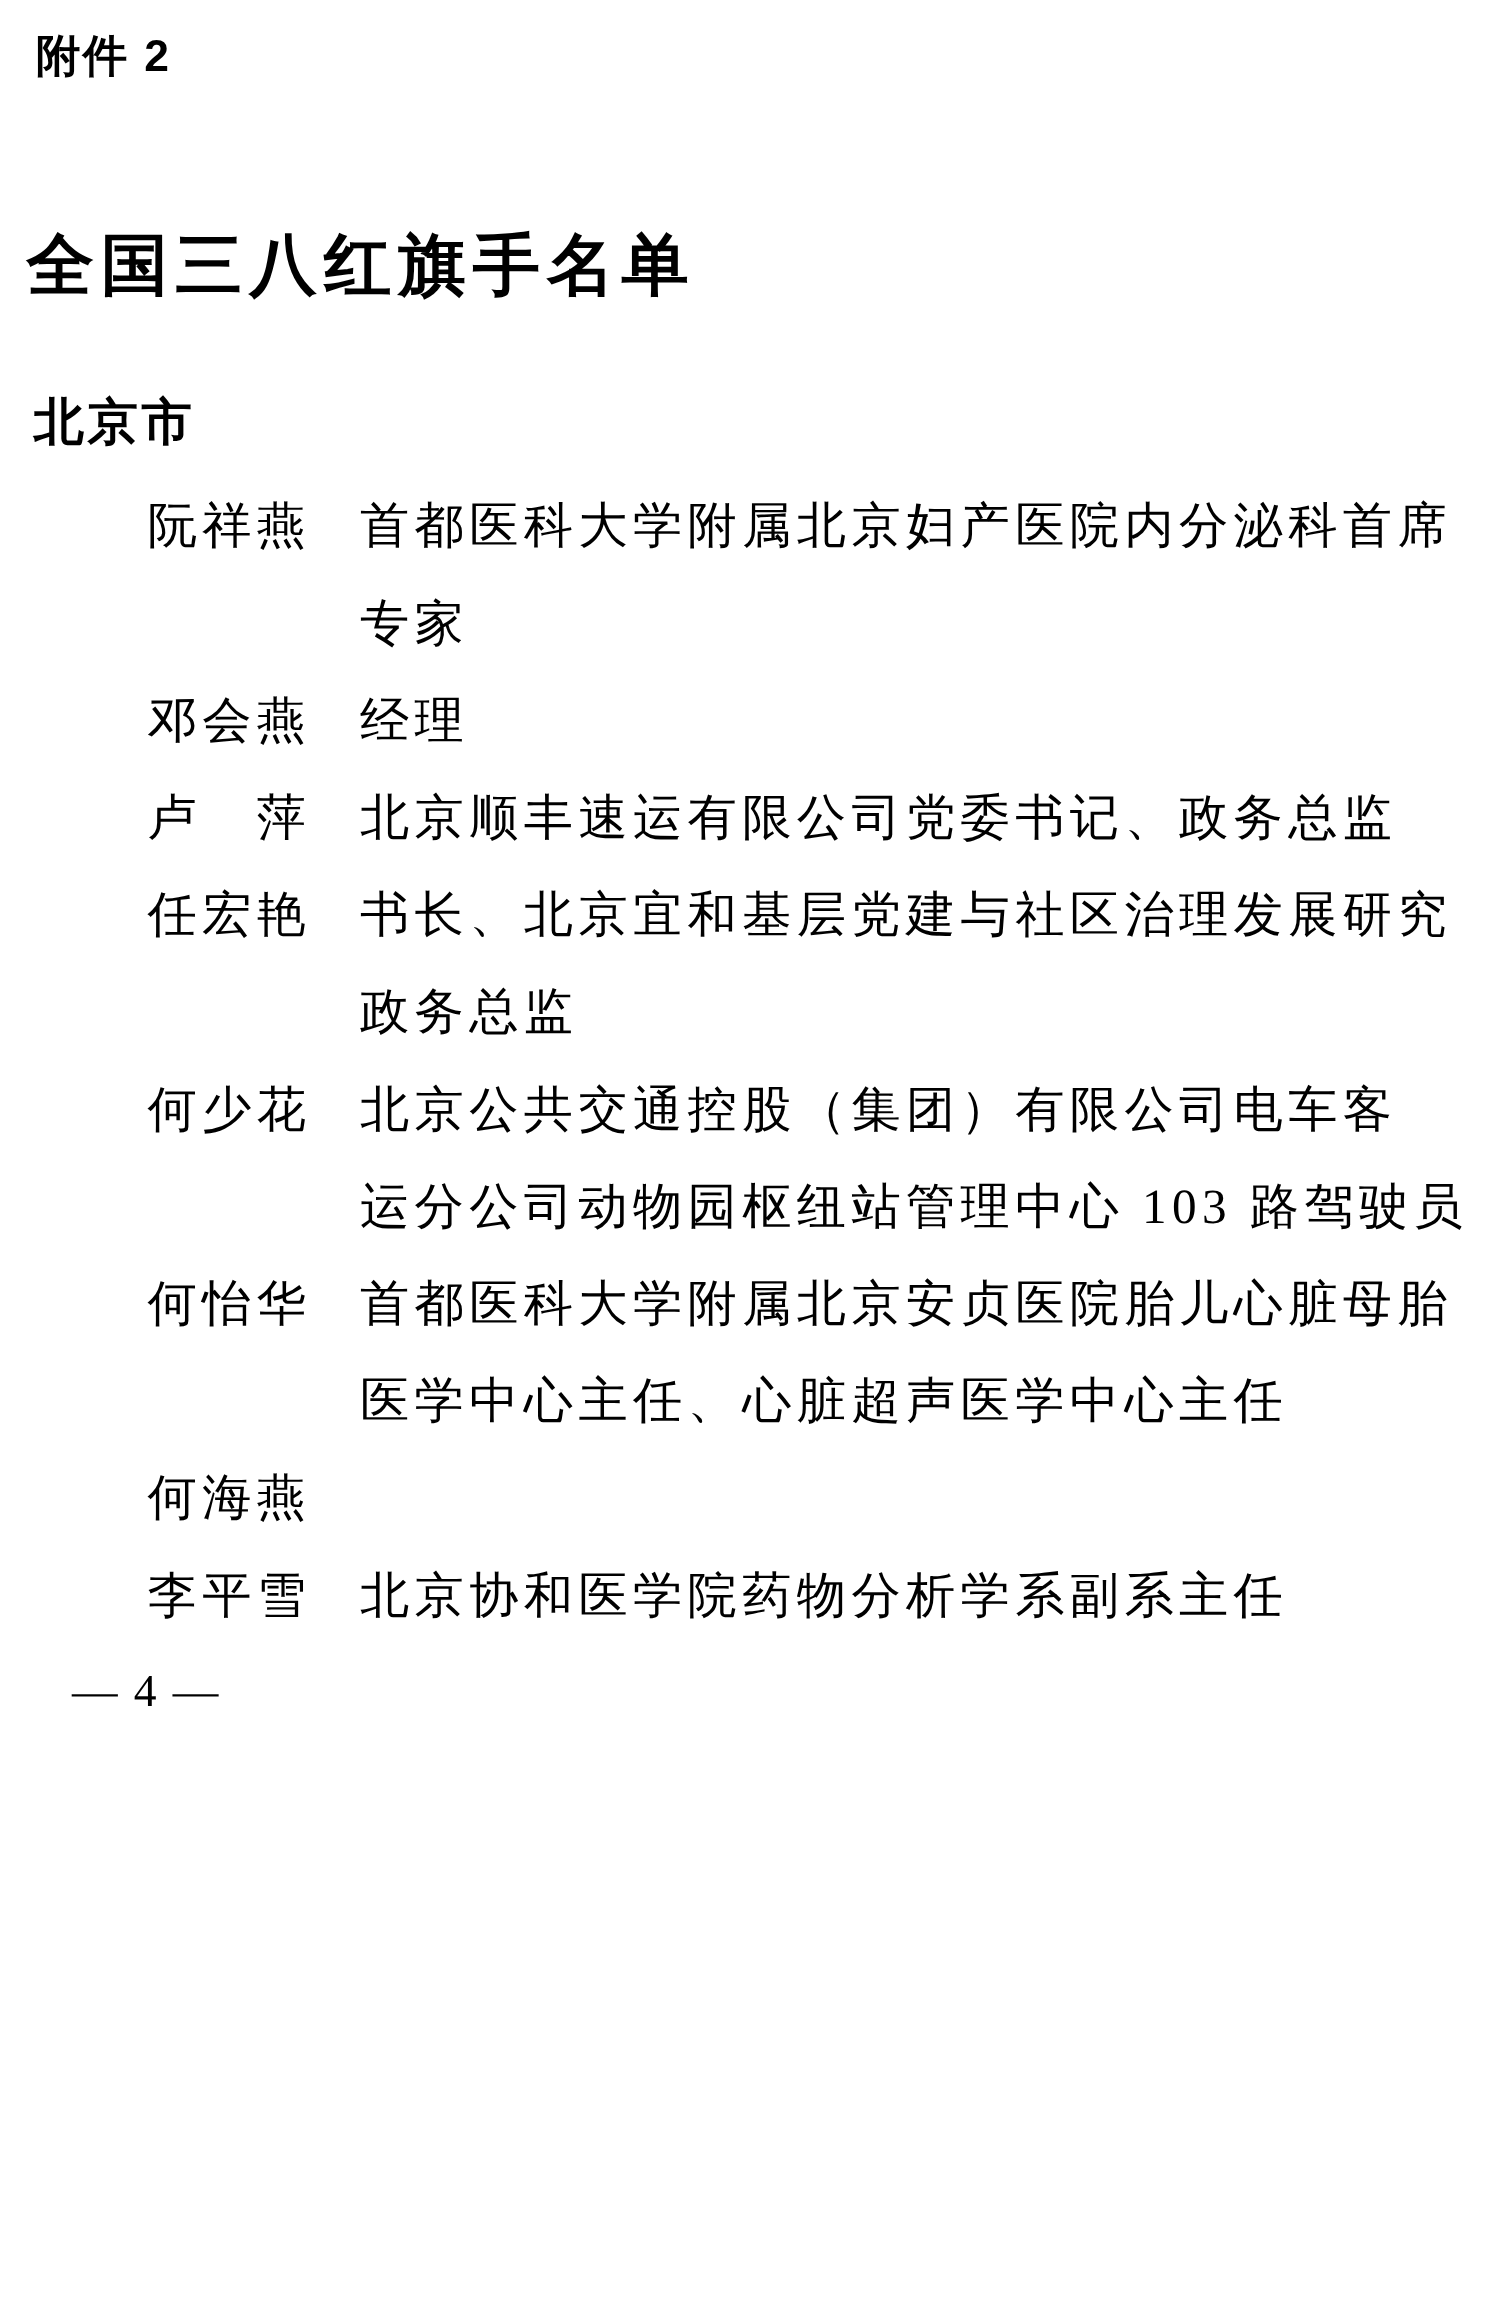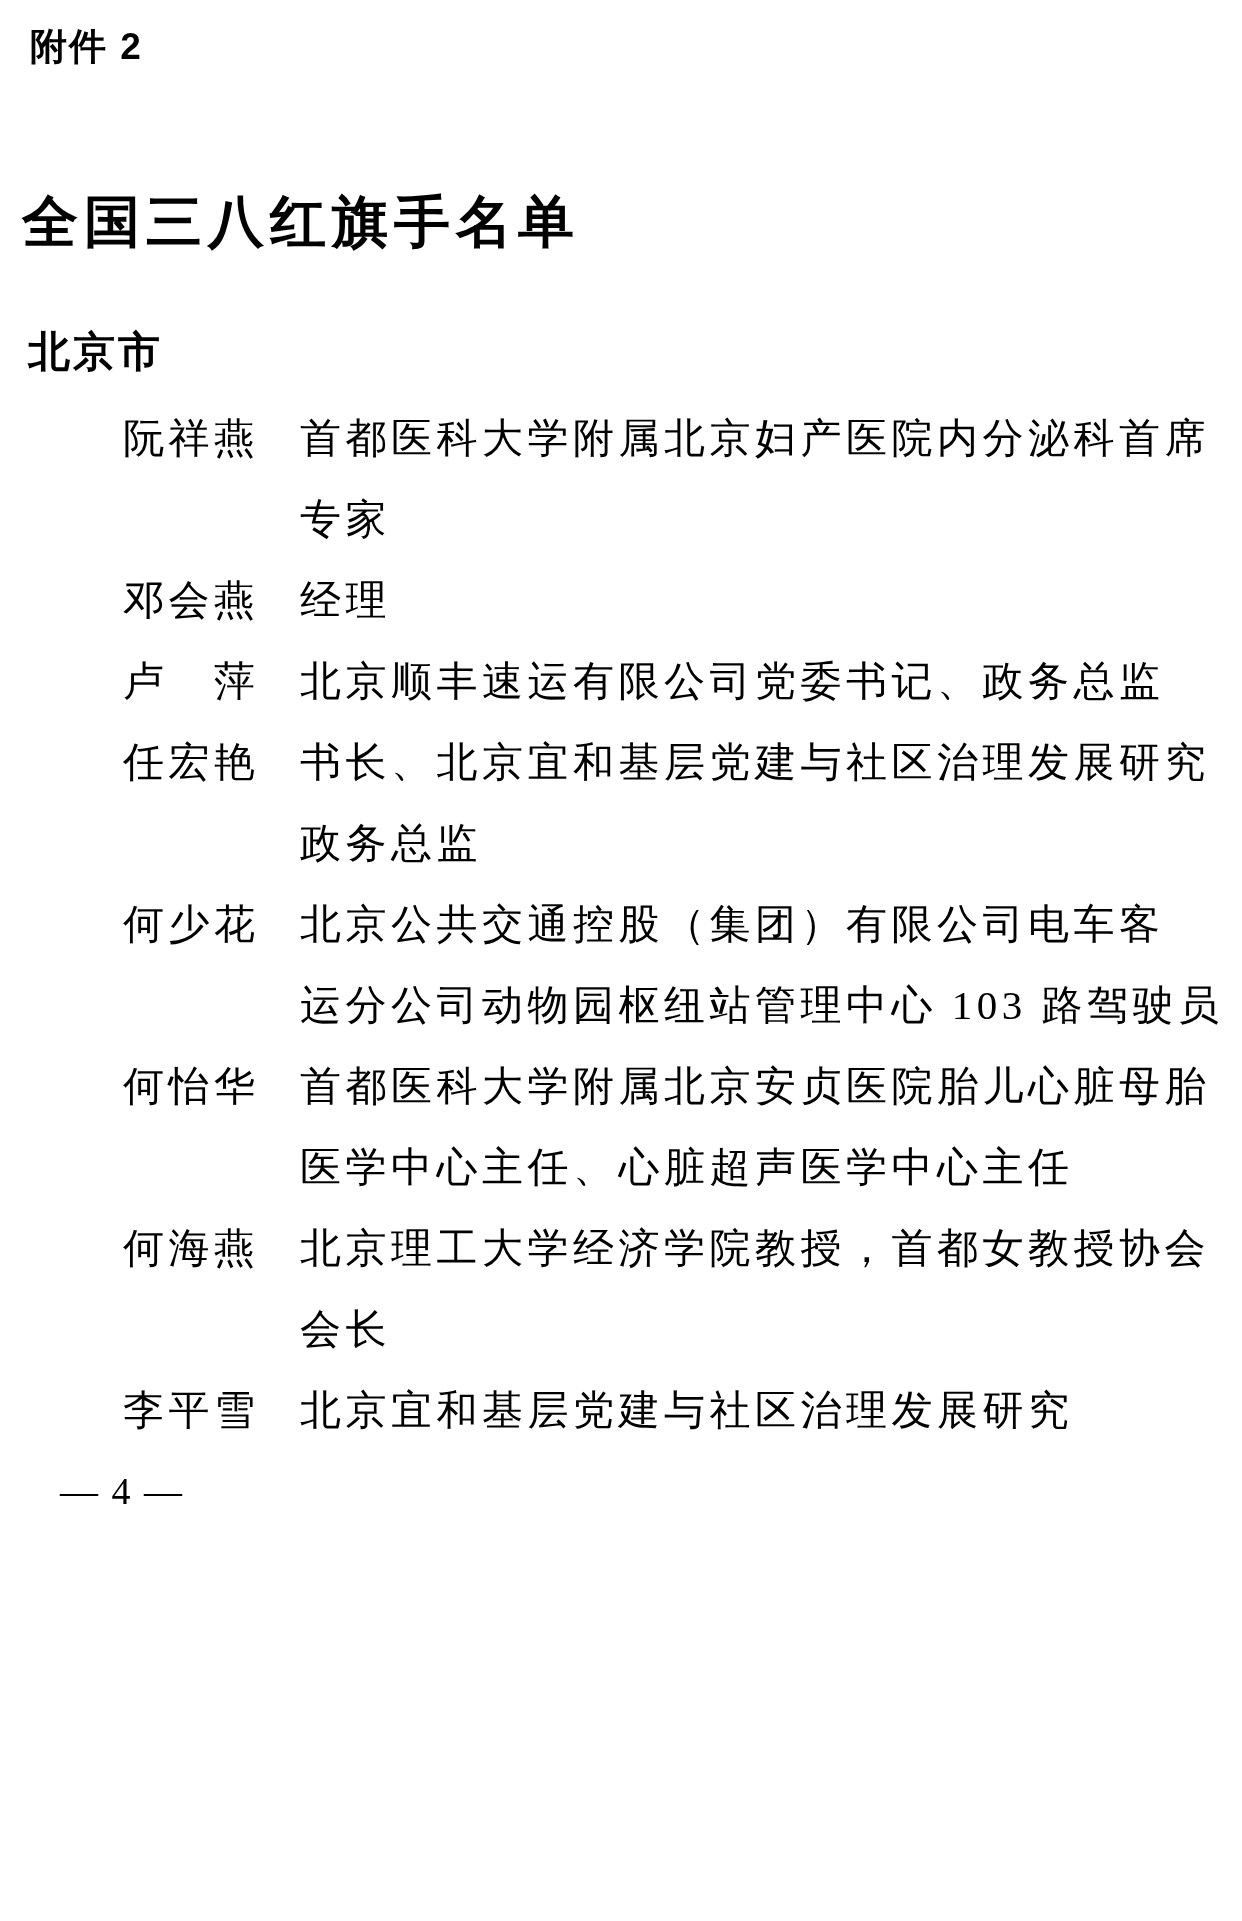--- a/index.html
+++ b/index.html
@@ -117,26 +117,22 @@
     </div>
     <div class="entry">
       <div class="entry-name">何怡华</div>
       <div class="entry-desc">
         <div class="desc-line">首都医科大学附属北京安贞医院胎儿心脏母胎</div>
         <div class="desc-line">医学中心主任、心脏超声医学中心主任</div>
       </div>
     </div>
     <div class="entry">
       <div class="entry-name">何海燕</div>
-      <div class="entry-desc">
-        <div class="desc-line">北京理工大学经济学院教授，首都女教授协会</div>
-        <div class="desc-line">会长</div>
-      </div>
     </div>
     <div class="entry">
       <div class="entry-name">李平雪</div>
       <div class="entry-desc">
-        <div class="desc-line">北京宜和基层党建与社区治理发展研究</div>
+        <div class="desc-line">北京协和医学院药物分析学系副系主任</div>
       </div>
     </div>
   </div>
 
 <div class="page-footer">— 4 —</div>
 
 </body></html>

